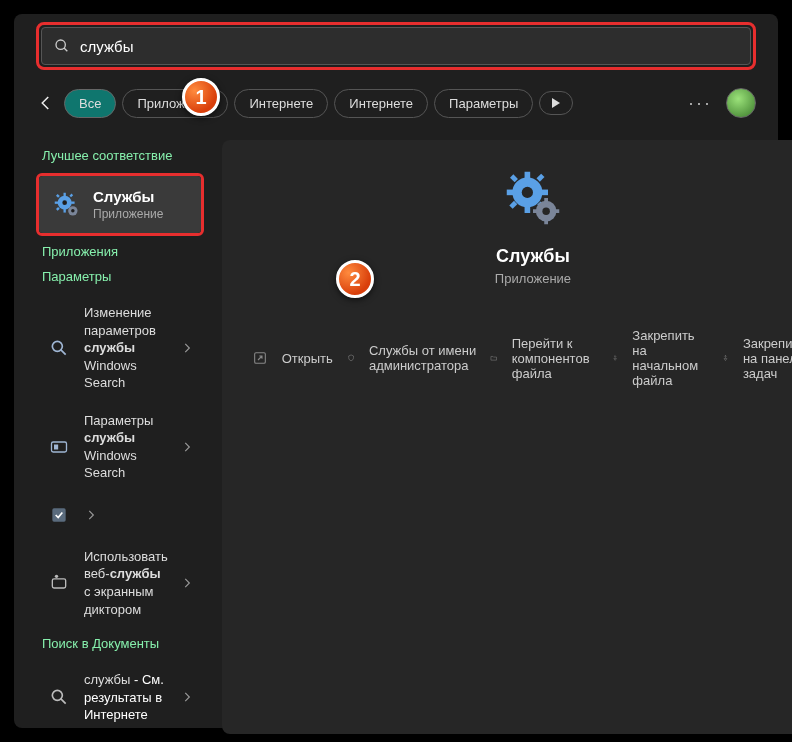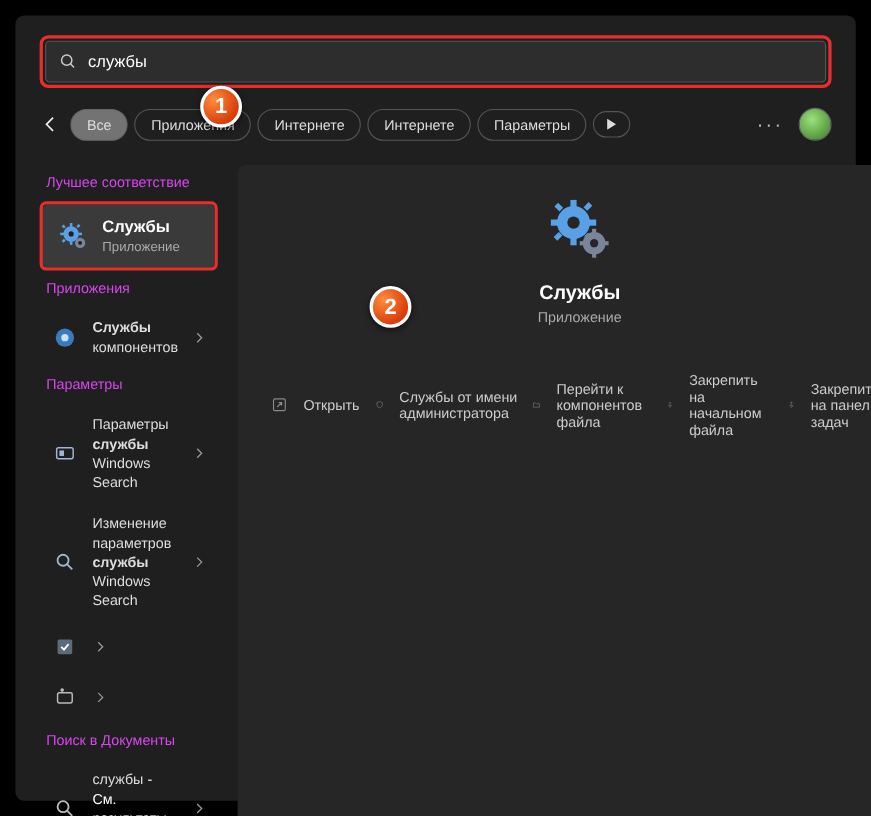--- a/index.html
+++ b/index.html
@@ -11,21 +11,21 @@
     height: 742px;
     overflow: hidden;
     position: relative;
   }
   .frame {
     position: absolute;
     left: 14px; top: 14px;
     width: 764px; height: 714px;
     background: #1f1f1f;
     border-radius: 8px;
-    padding: 18px 22px;
+    padding: 8px 22px;
   }
   .search-wrap {
     border: 3px solid #e72e2e;
     border-radius: 8px;
     padding: 2px;
     margin-bottom: 18px;
     position: relative;
   }
   .search-bar {
     background: #2d2d2d;
@@ -65,41 +65,41 @@
   .tabs { display: flex; gap: 6px; flex: 1; align-items: center; }
   .tab {
     padding: 6px 14px;
     border: 1px solid #555;
     border-radius: 16px;
     font-size: 13px;
     color: #ddd;
     background: transparent;
     cursor: pointer;
   }
-  .tab.active { background: #737373; border-color: #666; }
+  .tab.active { background: #0f766e; border-color: #666; }
   .play-tab { width:34px; display:flex;align-items:center;justify-content:center;padding:6px 0;}
   .spacer { flex: 1; }
   .more-btn { color:#bbb; font-size:18px; letter-spacing:2px; padding:0 6px; cursor:pointer; }
   .avatar {
     width: 30px; height: 30px; border-radius: 50%;
     background: radial-gradient(circle at 40% 35%, #9be27a, #3a7a2a);
     border: 1px solid #666;
   }
 
   .content { display: flex; gap: 18px; }
   .left-col { width: 330px; }
   .right-col {
     flex: 1;
     background: #262626;
     border-radius: 8px;
     padding: 28px 24px 24px;
   }
 
   .section-title {
-    font-size: 13px; color: #d946ef;
+    font-size: 13px; color: #86efac;
     margin: 8px 0 10px 0;
     padding-left: 6px;
   }
 
   .best-match-wrap {
     border: 3px solid #e72e2e;
     border-radius: 6px;
     margin-bottom: 6px;
   }
   .best-match {
@@ -218,77 +218,66 @@
           </div>
           <div>
             <div class="title">Службы</div>
             <div class="subtitle">Приложение</div>
           </div>
         </div>
       </div>
       <div class="badge badge-2">2</div>
 
       <div class="section-title">Приложения</div>
-      <div class="list-item">
-        <div class="item-icon">
-          <svg viewBox="0 0 24 24">
-              <circle cx="12" cy="12" r="10" fill="#3a7abd"></circle>
-              <circle cx="12" cy="12" r="4" fill="#c9e2ff"></circle>
-            </svg>
-        </div>
-        <div class="item-text"><span class="hl">Службы</span><span> компонентов</span></div>
-        <svg class="chevron" viewBox="0 0 24 24">
-            <polyline points="9 5 16 12 9 19"></polyline>
-          </svg>
-      </div>
 
       <div class="section-title">Параметры</div>
 
+      <div class="list-item">
+        <div class="item-icon">
+            <svg viewBox="0 0 24 24">
+              <circle cx="10" cy="10" r="6" fill="none" stroke="#9fb6d4" stroke-width="2"></circle>
+              <line x1="14" y1="14" x2="20" y2="20" stroke="#9fb6d4" stroke-width="2"></line>
+            </svg>
+          </div>
+        <div class="item-text"><span>Изменение параметров </span><span class="hl">службы</span><span> Windows Search</span></div>
+        <svg class="chevron" viewBox="0 0 24 24">
+            <polyline points="9 5 16 12 9 19"></polyline>
+          </svg>
+      </div>
       <div class="list-item">
         <div class="item-icon">
             <svg viewBox="0 0 24 24">
               <rect x="3" y="6" width="18" height="12" rx="2" fill="none" stroke="#9fb6d4" stroke-width="1.6"></rect>
               <rect x="6" y="9" width="5" height="6" fill="#9fb6d4"></rect>
             </svg>
           </div>
         <div class="item-text"><span>Параметры </span><span class="hl">службы</span><span> Windows Search</span></div>
         <svg class="chevron" viewBox="0 0 24 24">
             <polyline points="9 5 16 12 9 19"></polyline>
           </svg>
       </div>
       <div class="list-item">
         <div class="item-icon">
             <svg viewBox="0 0 24 24">
-              <circle cx="10" cy="10" r="6" fill="none" stroke="#9fb6d4" stroke-width="2"></circle>
-              <line x1="14" y1="14" x2="20" y2="20" stroke="#9fb6d4" stroke-width="2"></line>
-            </svg>
-          </div>
-        <div class="item-text"><span>Изменение параметров </span><span class="hl">службы</span><span> Windows Search</span></div>
-        <svg class="chevron" viewBox="0 0 24 24">
-            <polyline points="9 5 16 12 9 19"></polyline>
-          </svg>
-      </div>
-      <div class="list-item">
-        <div class="item-icon">
-            <svg viewBox="0 0 24 24">
               <rect x="4" y="4" width="16" height="16" rx="2" fill="#5a6b7d"></rect>
               <path d="M8 12 l3 3 l5 -6" stroke="#fff" stroke-width="2" fill="none"></path>
             </svg>
           </div>
         <svg class="chevron" viewBox="0 0 24 24">
             <polyline points="9 5 16 12 9 19"></polyline>
           </svg>
       </div>
       <div class="list-item">
         <div class="item-icon">
             <svg viewBox="0 0 24 24">
               <rect x="4" y="7" width="16" height="11" rx="2" fill="none" stroke="#bbb" stroke-width="1.6"></rect>
               <circle cx="9" cy="4" r="2" fill="#bbb"></circle>
             </svg>
           </div>
+        <div class="item-text"><span>Использовать веб-</span><span class="hl">службы</span><span> с экранным диктором</span></div>
         <svg class="chevron" viewBox="0 0 24 24">
             <polyline points="9 5 16 12 9 19"></polyline>
           </svg>
       </div>
 
       <div class="section-title">Поиск в Документы</div>
       <div class="list-item">
         <div class="item-icon">
             <svg viewBox="0 0 24 24">
               <circle cx="10" cy="10" r="6" fill="none" stroke="#bbb" stroke-width="2"></circle>

